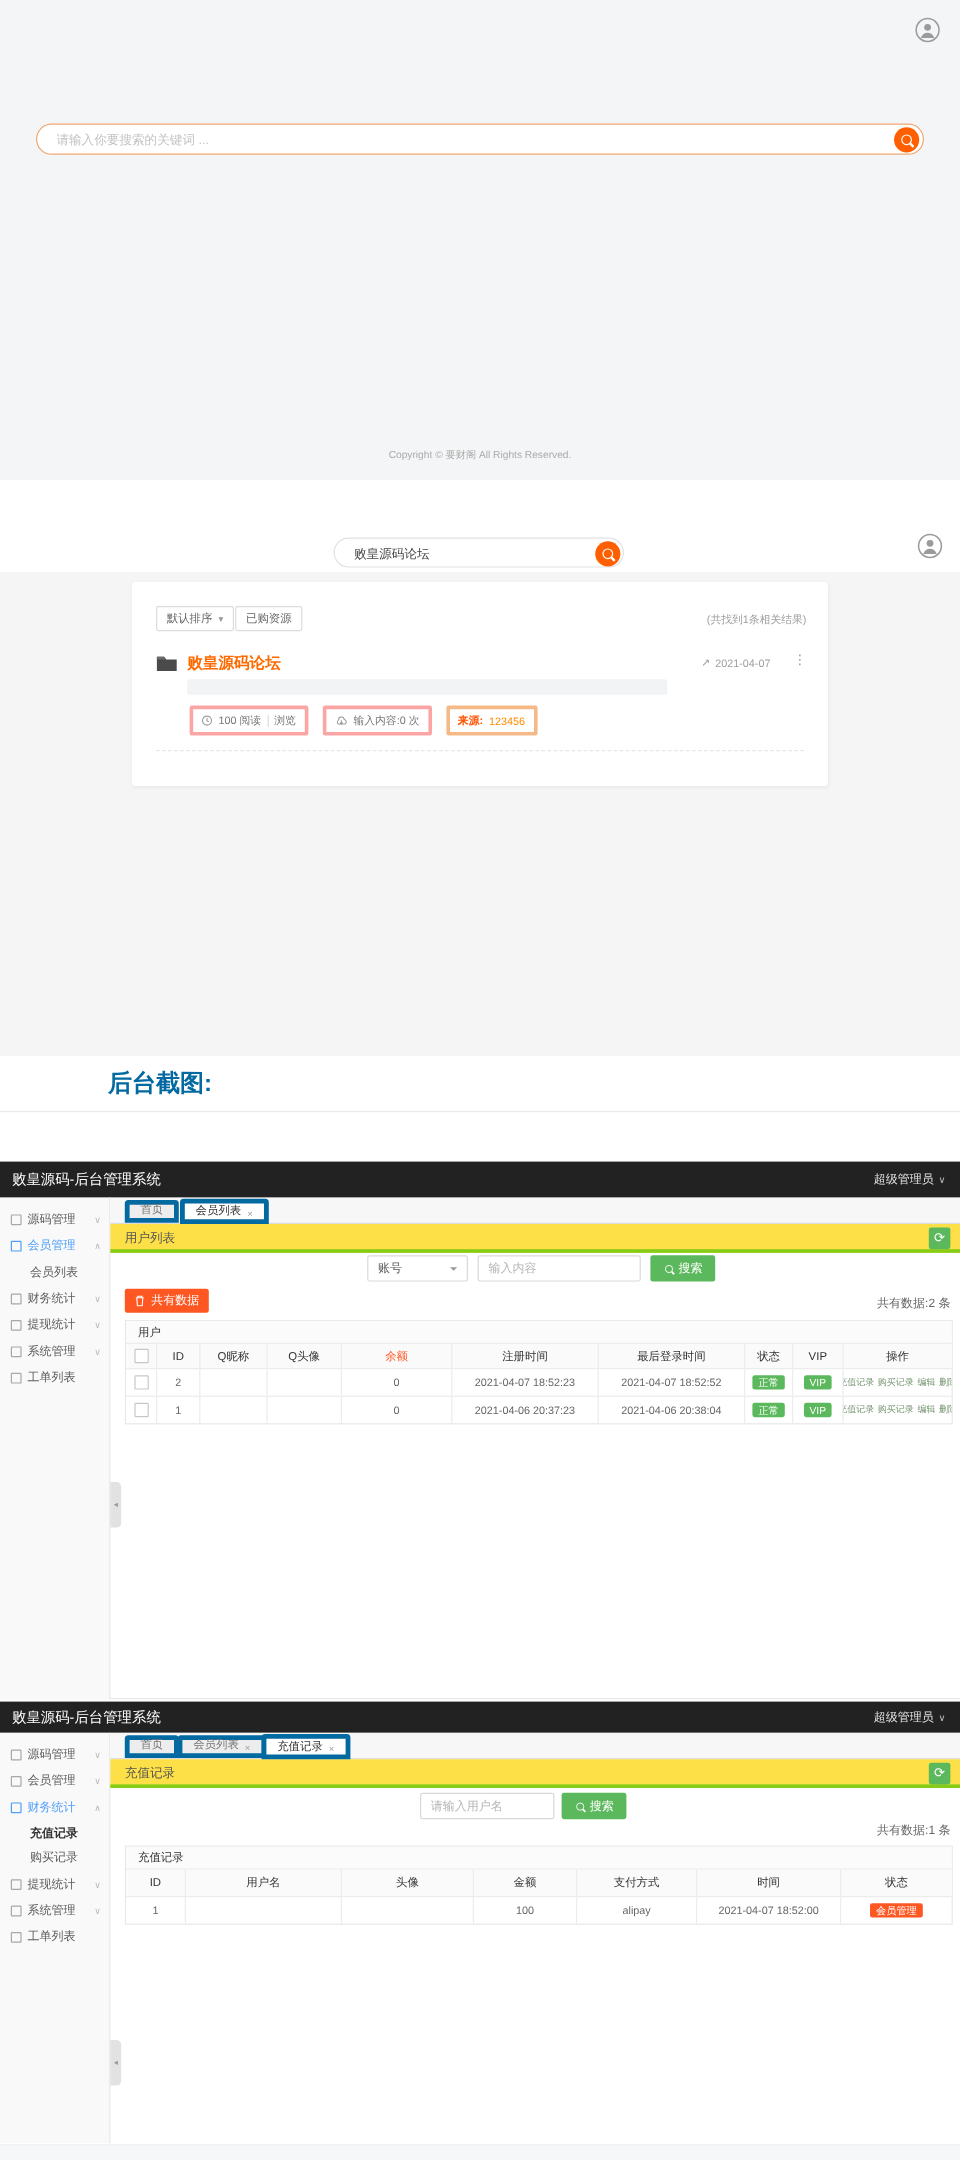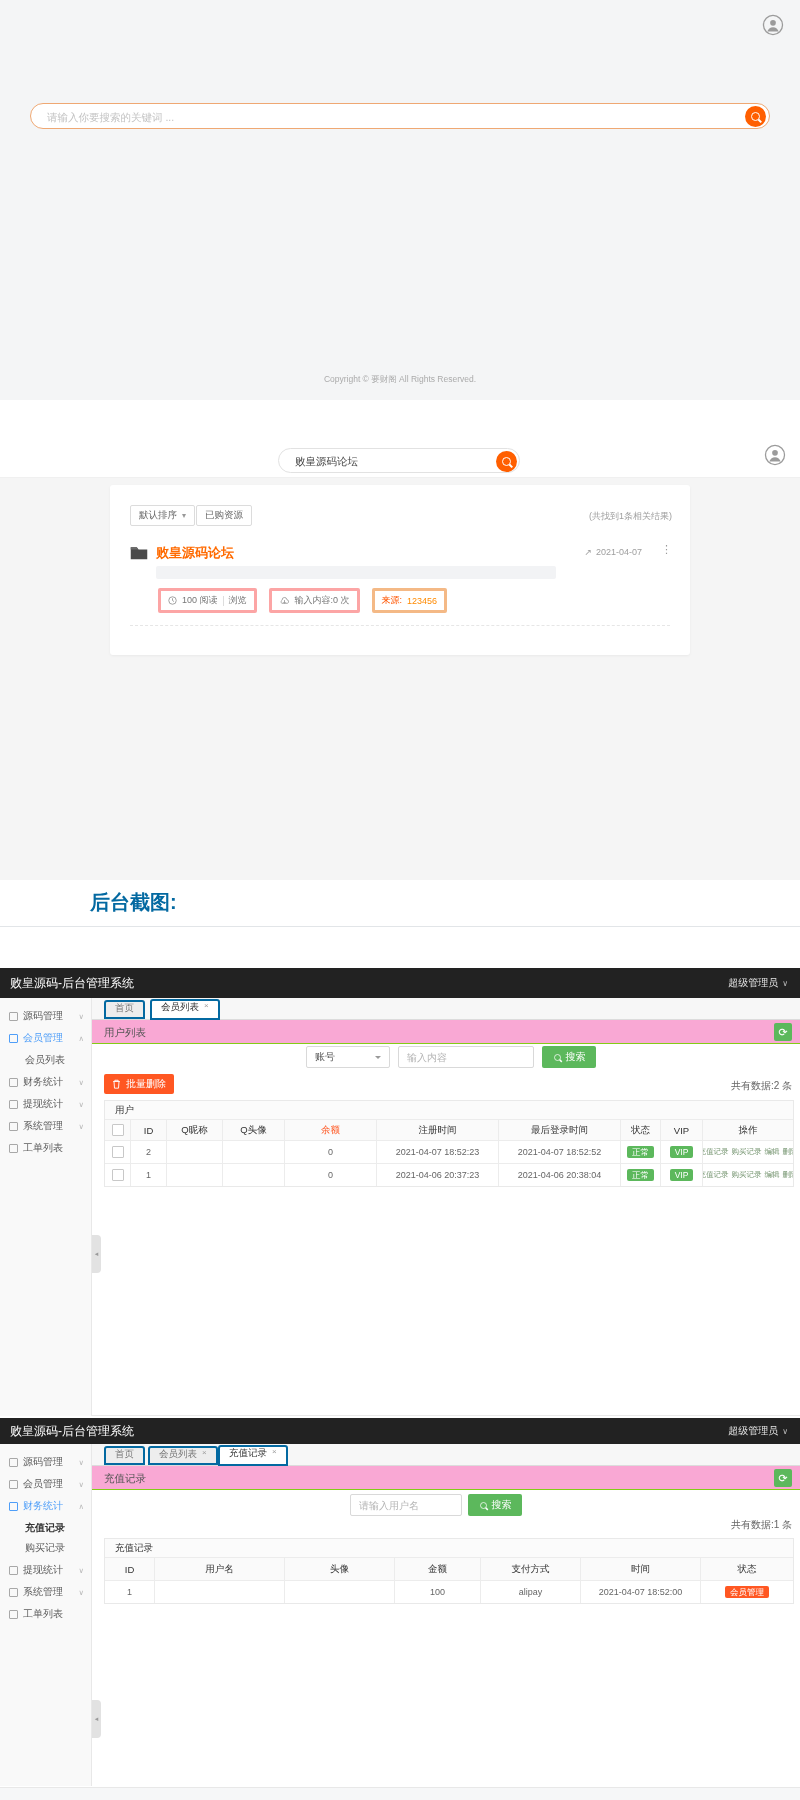--- a/index.html
+++ b/index.html
@@ -30,21 +30,21 @@
   .btnGhost{border:1px solid #dcdcdc;border-radius:2px;background:#fff;font-size:9.5px;color:#666;
             display:inline-flex;align-items:center;gap:5px;padding:0 8px;height:21px;cursor:pointer}
   .muted9{font-size:9px;color:#9e9e9e}
   .titleTxt{font-size:13px;font-weight:bold;color:#ff6a00;cursor:pointer}
   .grayBar{background:#f2f3f5;border-radius:2px}
   .chips{display:flex;gap:12px;align-items:center}
   .chip{border:3px solid #fca5a5;border-radius:2px;height:19px;display:inline-flex;align-items:center;gap:5px;
         padding:0 7px;font-size:9px;color:#777;background:#fff}
   .chipSep{width:1px;height:10px;background:#ddd}
   .chipOrange{border-color:#f4b986;color:#ff8a00}
-  .chipOrange .lb{color:#ff5500;font-weight:normal}
+  .chipOrange .lb{color:#ff5500;font-weight:bold}
   .dashed{border-top:1px dashed #e6e6e6}
   .dots{font-size:11px;color:#999;cursor:pointer}
   .shareTxt{display:flex;gap:4px;align-items:center;font-size:9px;color:#9e9e9e}
 
   
   .h2{font-size:20px;font-weight:bold;color:#0369a1}
   .rule{background:#e2e5e8;height:1px}
 
   
   .shotBg{background:#fff;border-bottom:1px solid #e8e8e8}
@@ -55,25 +55,25 @@
   .sidebar{background:#f9f9f9;border-right:1px solid #e8e8e8}
   .navItem{position:absolute;left:0;width:100%;height:20px;display:flex;align-items:center;
            font-size:10px;color:#5c5c5c;padding-left:9px;box-sizing:border-box;cursor:pointer}
   .sq{width:7px;height:7px;border:1px solid #a8a8a8;border-radius:1px;margin-right:5px;flex:0 0 auto}
   .navCaret{position:absolute;right:7px;font-size:7.5px;color:#b8b8b8}
   .navSub{padding-left:25px}
   .navActive{color:#4f9ef8}
   .navActive .sq{border-color:#4f9ef8}
   .navSubActive{color:#333;font-weight:bold}
   .tabbar{background:#f7f7f7;border-bottom:1px solid #dcdcdc}
-  .tab{position:absolute;display:flex;align-items:flex-start;gap:5px;padding:0 9px;font-size:9.5px;color:#777;
-       background:#ededed;border:2px solid #0369a1;border-radius:3px 3px 0 0;height:19px;cursor:pointer}
+  .tab{position:absolute;display:flex;align-items:flex-end;gap:5px;padding:0 9px;font-size:9.5px;color:#777;
+       background:#ededed;border:4px solid #0369a1;border-radius:3px 3px 0 0;height:19px;cursor:pointer}
   .tabActive{background:#fff;color:#333;height:21px;z-index:2}
   .tabX{font-size:8px;color:#a0a0a0;cursor:pointer}
-  .crumbbar{background:#f9a8d4;border-bottom:1px solid #84cc16}
+  .crumbbar{background:#fde047;border-bottom:3px solid #84cc16}
   .crumbTxt{position:absolute;left:12px;top:0;line-height:24px;font-size:10.5px;color:#555}
   .greenBtn{background:#5cb85c;border-radius:2px;color:#fff;display:flex;align-items:center;justify-content:center;
             gap:4px;font-size:10px;cursor:pointer}
   .refreshG{font-size:11px;line-height:1;color:#fff}
   .selectBox{background:#fff;border:1px solid #d9d9d9;border-radius:2px;font-size:10px;color:#555;
              display:flex;align-items:center;justify-content:space-between;padding:0 8px;cursor:pointer}
   .caretTri{width:0;height:0;border:3.5px solid transparent;border-top-color:#999;margin-top:4px}
   .inputBox{background:#fff;border:1px solid #d9d9d9;border-radius:2px;font-size:10px;color:#333;
             padding:0 8px;outline:0;font-family:inherit}
   .inputBox::placeholder{color:#b5b5b5}
@@ -261,21 +261,21 @@
 <input class="ab inputBox" style="left: 398px; top: 1046px; width: 136px; height: 22px;" placeholder="输入内容">
 <div class="ab greenBtn" style="left:542px;top:1046px;width:54px;height:22px">
   <span class="mag magS"></span>
   <span>搜索</span>
 </div>
 
 <div class="ab redBtn" style="left:104px;top:1074px;height:20px">
   <svg width="9" height="10" viewBox="0 0 10 12">
     <path d="M1 3h8M3 3V1.5h4V3M2 3l.6 8h4.8L8 3" fill="none" stroke="#fff" stroke-width="1.1"></path>
   </svg>
-  <span>批量删除</span>
+  <span>共有数据</span>
 </div>
 <div class="ab countTxt" style="right:8px;top:1079px">共有数据:2 条</div>
 
 <div class="ab tbl" style="left:104px;top:1100px;width:690px">
   <div class="groupRow">
       <span>用户</span>
     </div>
   <div class="trow thead h20">
     <div class="tcell a1c0">
         <span class="cb"></span>

